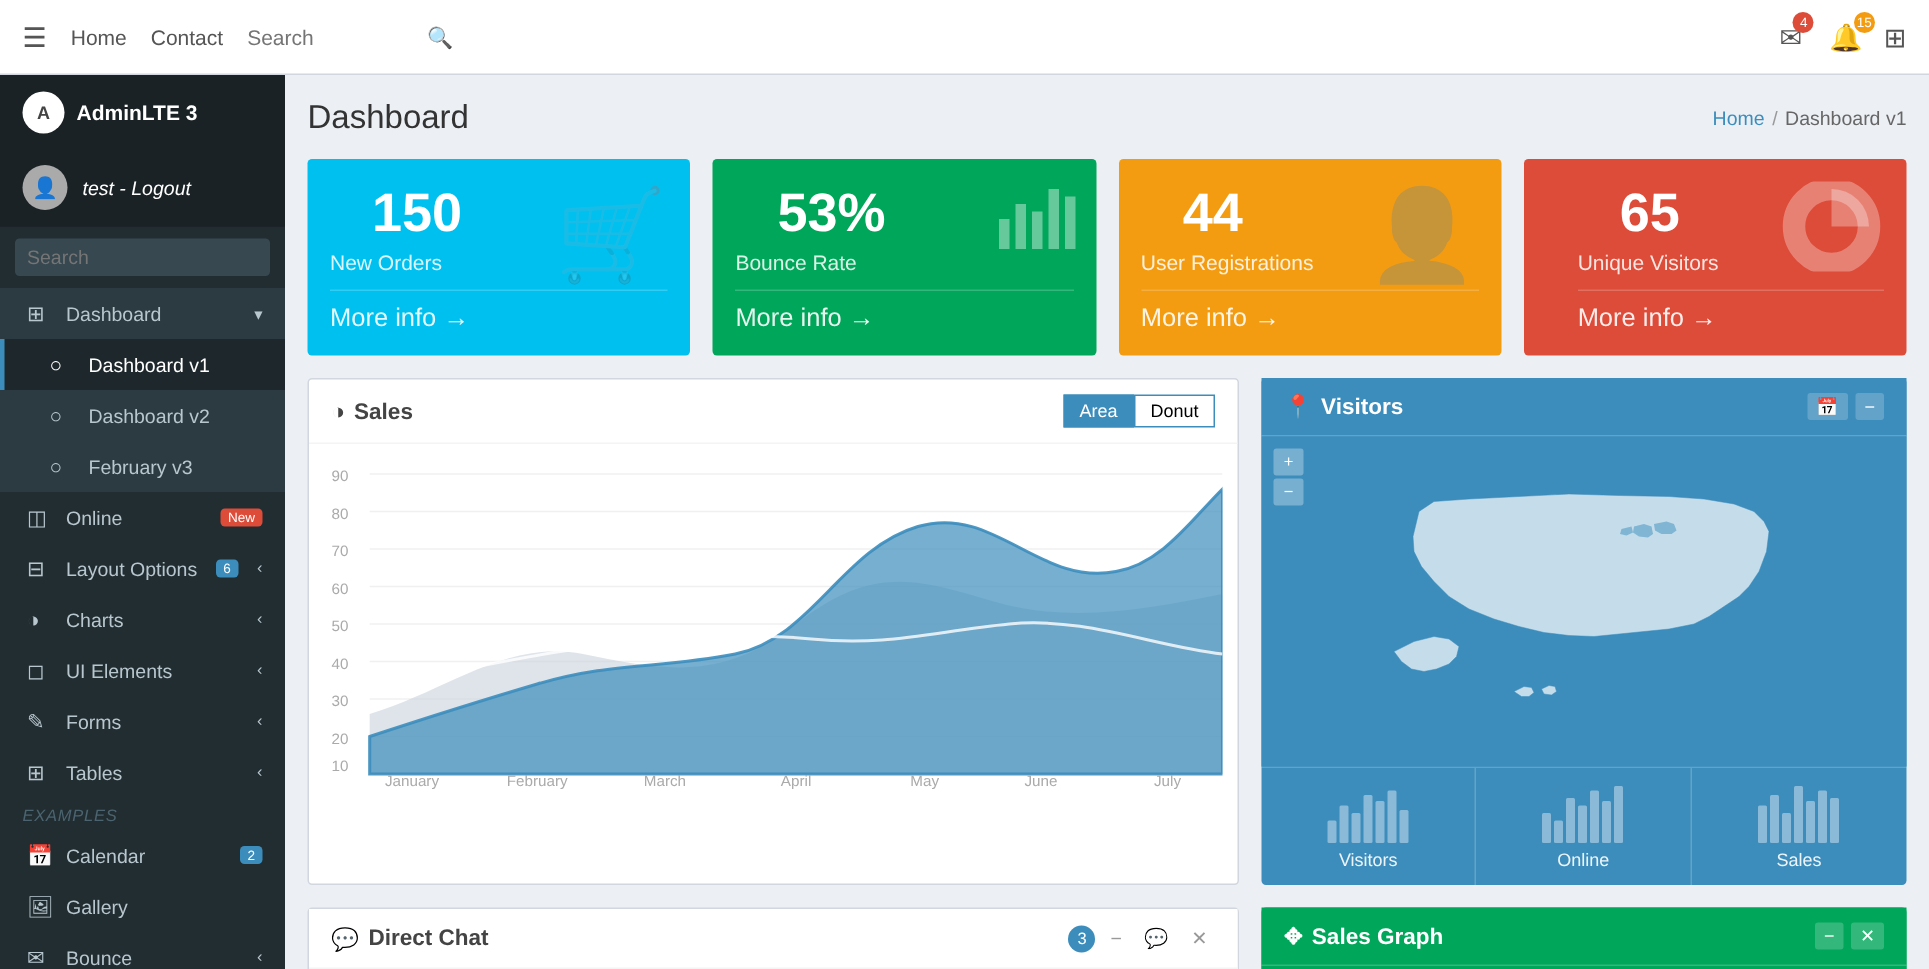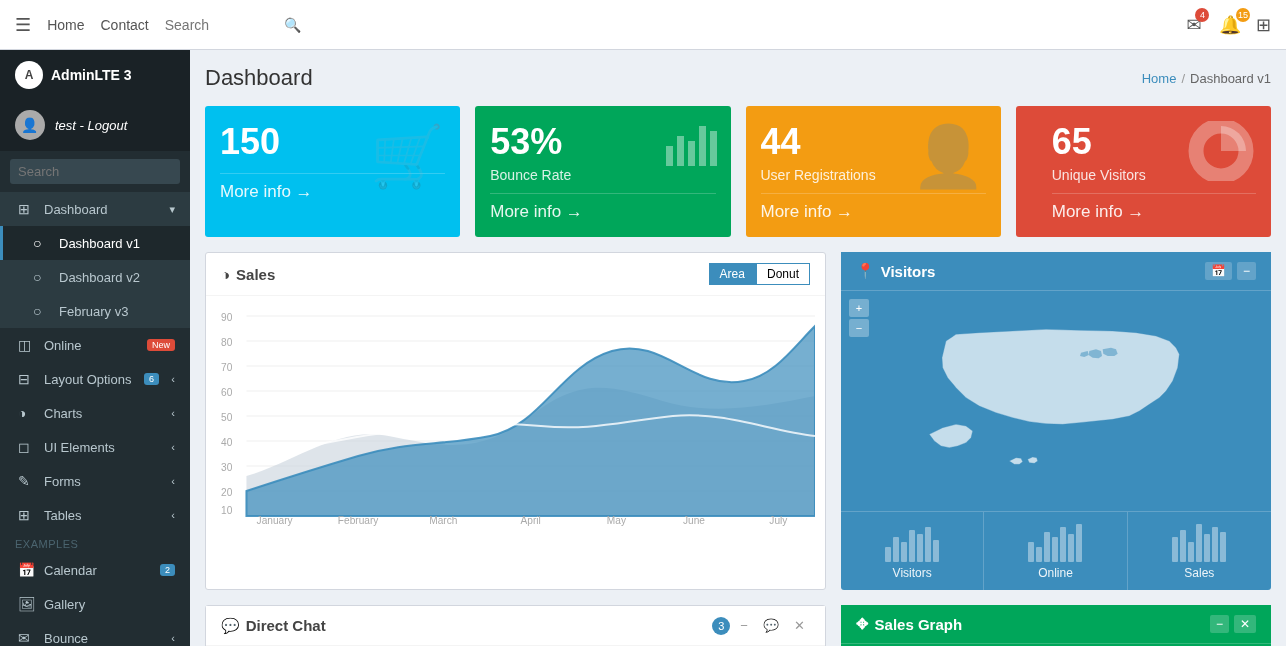--- a/index.html
+++ b/index.html
@@ -28,21 +28,21 @@
     .sidebar-brand { background: #1a2226; display: flex; align-items: center; gap: 8px; padding: 10px 15px; height: 50px; flex-shrink: 0; }
     .brand-logo { width: 28px; height: 28px; background: #fff; border-radius: 50%; display: flex; align-items: center; justify-content: center; color: #444; font-weight: bold; font-size: 12px; }
     .brand-name { color: #fff; font-size: 14px; font-weight: bold; }
     .sidebar-user { background: #1a2226; padding: 10px 15px; display: flex; align-items: center; gap: 10px; border-bottom: 1px solid #1a2226; }
     .user-avatar { width: 30px; height: 30px; background: #aaa; border-radius: 50%; display: flex; align-items: center; justify-content: center; font-size: 14px; }
     .user-name { color: #fff; font-size: 13px; font-style: italic; }
     .sidebar-search { padding: 8px 10px; }
     .sidebar-search-wrap { display: flex; background: #374850; border-radius: 3px; overflow: hidden; }
     .sidebar-search-input { background: transparent; border: none; outline: none; color: #b8c7ce; padding: 5px 8px; flex: 1; font-size: 13px; }
     .sidebar-menu { flex: 1; }
-    .sidebar-section-label { padding: 6px 15px 3px; font-size: 11px; color: #4b646f; text-transform: uppercase; letter-spacing: 0.5px; }
+    .sidebar-section-label { padding: 6px 15px 3px; font-size: 11px; color: #4b646f; text-transform: uppercase; letter-spacing: 0.5px; font-style: italic; }
     .sidebar-item { display: flex; align-items: center; padding: 9px 15px; cursor: pointer; color: #b8c7ce; font-size: 13px; border-left: 3px solid transparent; position: relative; }
     .sidebar-item.active { background: #1e282c; border-left-color: #3c8dbc; color: #fff; }
     .sidebar-item.active-parent { background: #2c3b41; }
     .sidebar-item .item-icon { margin-right: 8px; font-size: 14px; width: 18px; }
     .sidebar-item .item-arrow { margin-left: auto; font-size: 11px; }
     .sidebar-item .badge-new { background: #dd4b39; color: #fff; font-size: 9px; padding: 1px 5px; border-radius: 3px; margin-left: auto; }
     .sidebar-item .badge-count { background: #3c8dbc; color: #fff; font-size: 9px; padding: 1px 5px; border-radius: 3px; margin-left: auto; }
     .sidebar-submenu { background: #2c3b41; }
     .sidebar-submenu .sidebar-item { padding-left: 30px; }
     .sidebar-submenu .sidebar-item.active { background: #1e282c; }
@@ -56,21 +56,21 @@
     .breadcrumb-sep { color: #999; }
     .breadcrumb-current { color: #666; }
 
     
     .stat-boxes { display: grid; grid-template-columns: repeat(4, 1fr); gap: 15px; margin-bottom: 15px; }
     .stat-box { border-radius: 3px; padding: 15px; position: relative; overflow: hidden; cursor: pointer; }
     .stat-box.cyan { background: #00c0ef; }
     .stat-box.green { background: #00a65a; }
     .stat-box.yellow { background: #f39c12; }
     .stat-box.red { background: #dd4b39; padding-left: 36px; }
-    .stat-number { font-size: 36px; font-weight: bold; color: #fff; }
+    .stat-number { font-size: 36px; font-weight: bold; color: #fff; margin-left: 28px; }
     .stat-label { color: rgba(255,255,255,0.85); font-size: 14px; margin-top: 4px; }
     .stat-icon { position: absolute; right: 15px; top: 15px; font-size: 60px; color: rgba(255,255,255,0.2); }
     .stat-footer { margin-top: 10px; padding-top: 8px; border-top: 1px solid rgba(255,255,255,0.2); }
     .stat-footer a { color: rgba(255,255,255,0.9); text-decoration: none; font-size: 17px; }
 
     
     .charts-row { display: grid; grid-template-columns: 1fr 430px; gap: 15px; margin-bottom: 15px; }
 
     
     .card { background: #fff; border-radius: 3px; border: 1px solid #d2d6de; }
@@ -244,20 +244,21 @@
       <div class="breadcrumb">
         <a href="#">Home</a>
         <span class="breadcrumb-sep">/</span>
         <span class="breadcrumb-current">Dashboard v1</span>
       </div>
     </div>
 
     <div class="stat-boxes">
       <div class="stat-box cyan">
         <div class="stat-number">150</div>
+        <div class="stat-label">New Orders</div>
         <div class="stat-icon">🛒</div>
         <div class="stat-footer">
           <a href="#">More info →</a>
         </div>
       </div>
       <div class="stat-box green">
         <div class="stat-number">53%</div>
         <div class="stat-label">Bounce Rate</div>
         <div class="stat-icon" style="font-size:50px;right:10px;top:10px;">
           <svg width="60" height="55" viewBox="0 0 60 55">

